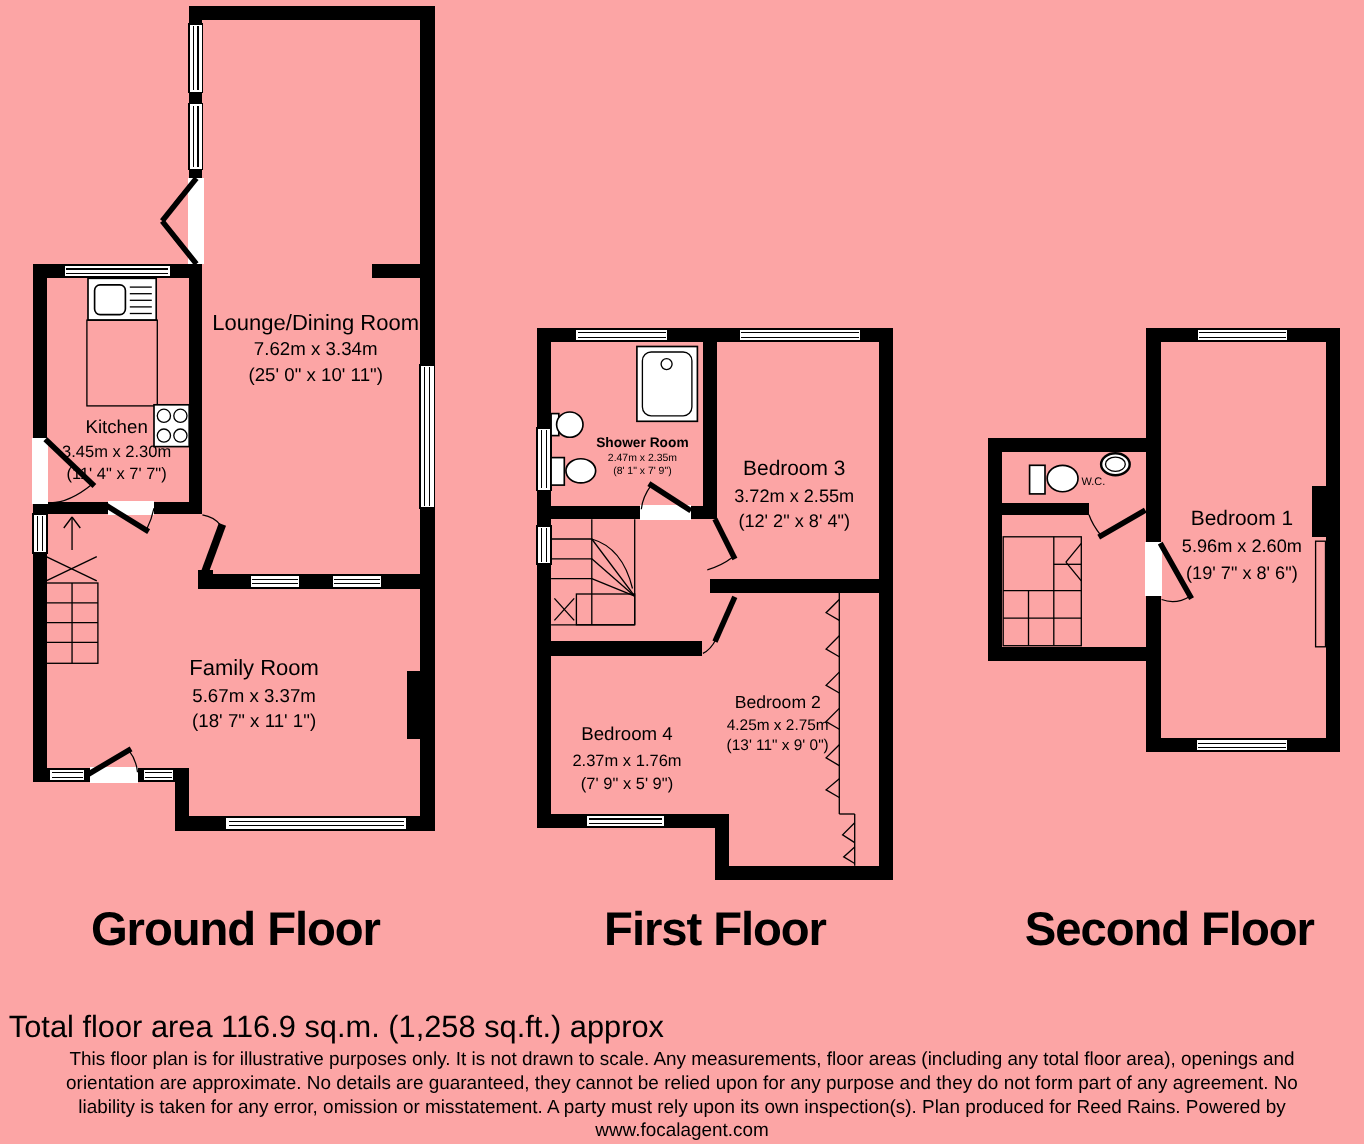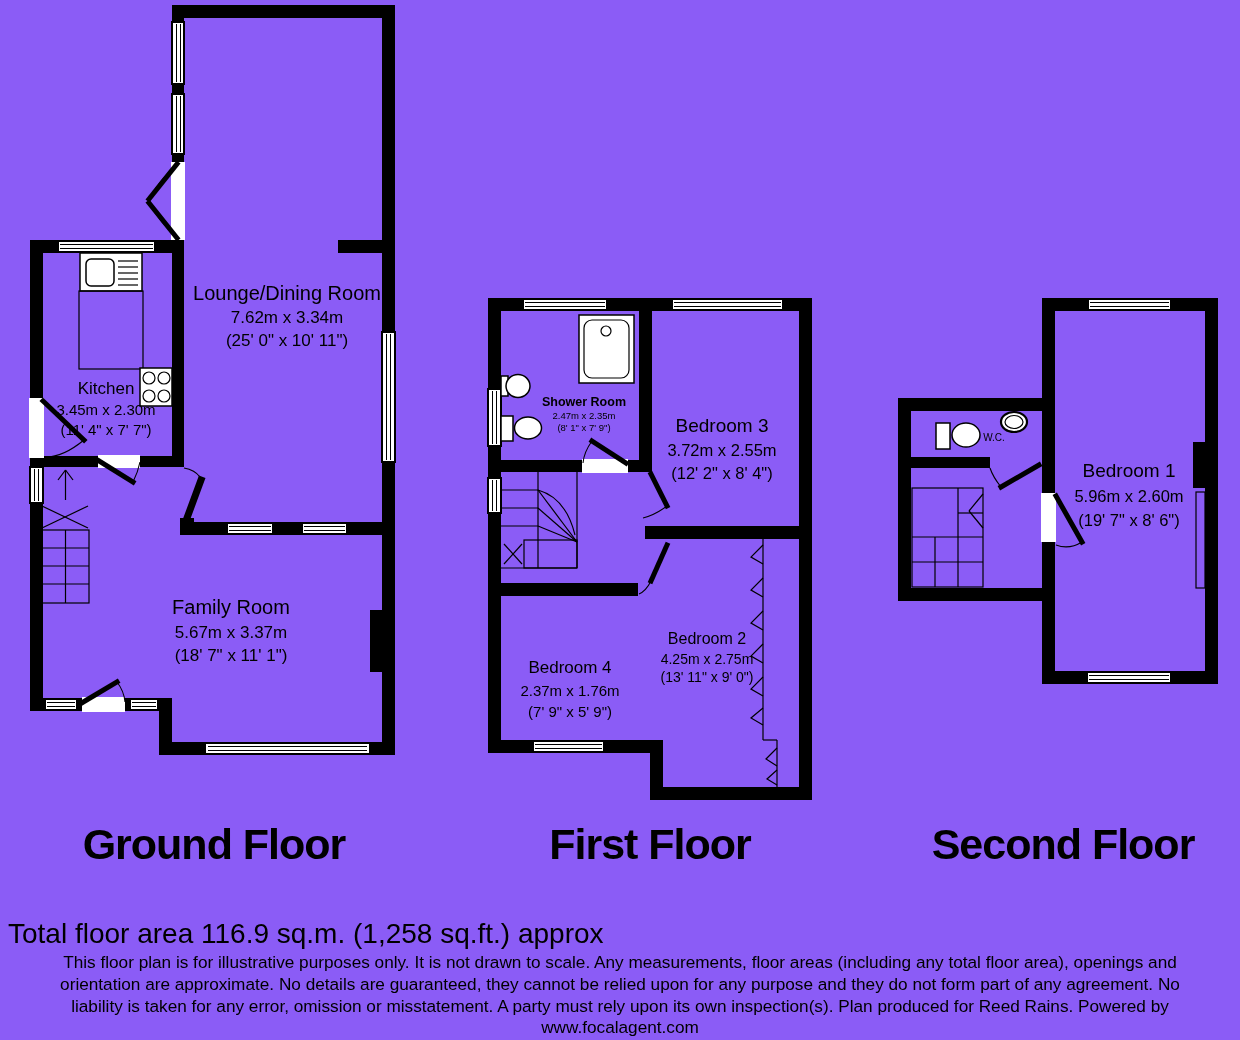--- a/index.html
+++ b/index.html
@@ -1,16 +1,16 @@
 <!DOCTYPE html>
 <html><head>
 <meta charset="utf-8">
 <style>
   html,body{margin:0;padding:0;background:#ffffff;}
-  #canvas{position:relative;width:1240px;height:1040px;background:#8b5cf6;overflow:hidden;
+  #canvas{position:relative;width:1240px;height:1040px;background:#fca5a5;overflow:hidden;
           font-family:"Liberation Sans", sans-serif;}
   svg{position:absolute;left:0;top:0;}
   .wall{fill:#000000;}
   .open{fill:#ffffff;}
   .win{fill:#ffffff;stroke:#000000;stroke-width:1.5;}
   .wline{stroke:#000000;stroke-width:1;}
   .thin{stroke:#000000;stroke-width:1.2;fill:none;}
   .leaf{stroke:#000000;stroke-width:5;fill:none;stroke-linecap:square;}
   .awall{stroke:#000000;stroke-width:7;fill:none;stroke-linecap:square;}
   .arc{stroke:#000000;stroke-width:1.1;fill:none;}

